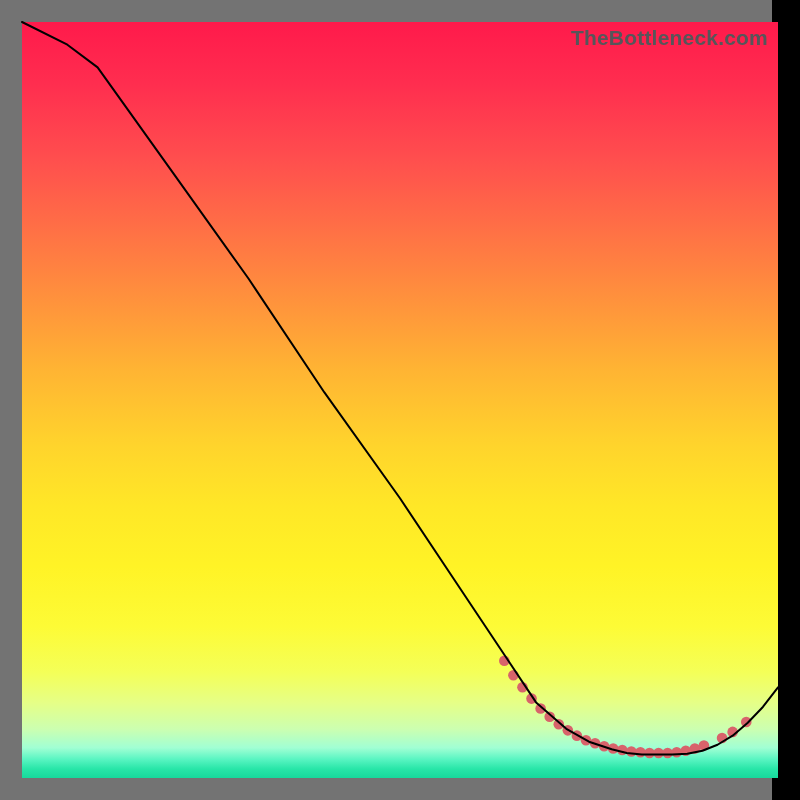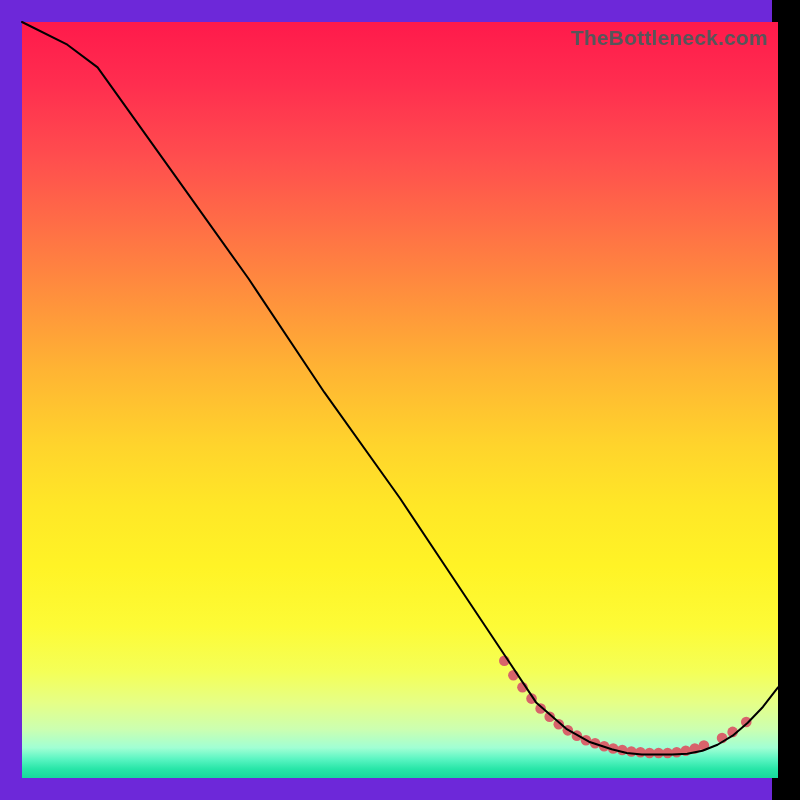--- a/index.html
+++ b/index.html
@@ -8,21 +8,21 @@
     width: 800px;
     height: 800px;
     background: #000;
     font-family: Arial, Helvetica, sans-serif;
     overflow: hidden;
   }
   .stage {
     position: relative;
     width: 772px;
     height: 800px;
-    background: #6d28d9;
+    background: #737373;
   }
   .plot-frame {
     position: absolute;
     left: 22px;
     top: 22px;
     width: 756px;
     height: 756px;
     background: linear-gradient(
       to bottom,
       #ff1a4b 0%,

